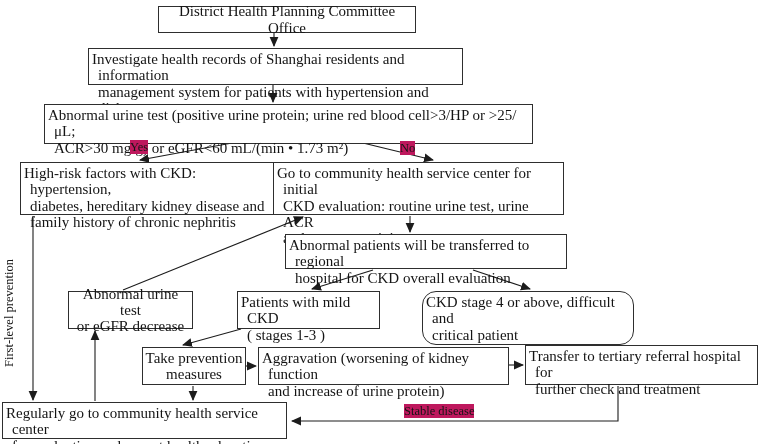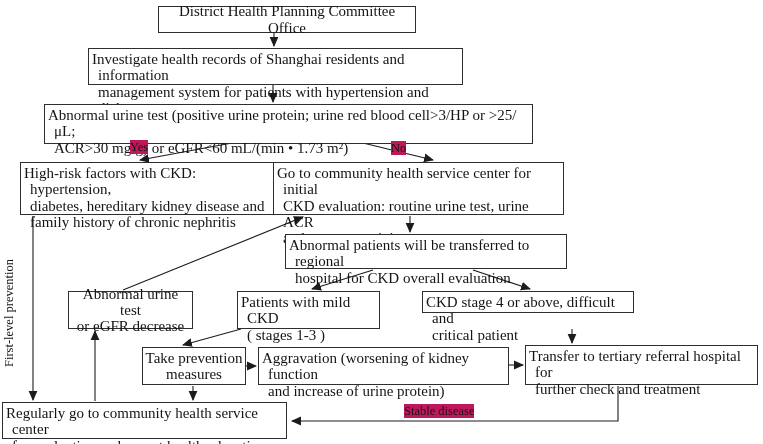--- a/index.html
+++ b/index.html
@@ -97,36 +97,36 @@
 
   <div class="node" style="left:285px;top:234px;width:282px;height:35px;">Abnormal patients will be transferred to regional
 hospital for CKD overall evaluation</div>
 
   <div class="node center" style="left:68px;top:291px;width:125px;height:38px;">Abnormal urine test
 or eGFR decrease</div>
 
   <div class="node" style="left:237px;top:291px;width:143px;height:38px;">Patients with mild CKD
 ( stages 1-3 )</div>
 
-  <div class="node" style="left:422px;top:291px;width:212px;height:22px;">CKD stage 4 or above, difficult and
+  <div class="node" style="left:422px;top:291px;width:212px;height:54px;border-radius:14px;">CKD stage 4 or above, difficult and
 critical patient</div>
 
   <div class="node center" style="left:142px;top:347px;width:104px;height:38px;">Take prevention
 measures</div>
 
   <div class="node" style="left:258px;top:347px;width:251px;height:38px;">Aggravation (worsening of kidney function
 and increase of urine protein)</div>
 
   <div class="node" style="left:525px;top:345px;width:233px;height:40px;">Transfer to tertiary referral hospital for
 further check and treatment</div>
 
   <div class="node" style="left:2px;top:402px;width:285px;height:37px;">Regularly go to community health service center
 for evaluation and accept health education</div>
 
   <div class="elabel" style="left:130px;top:140px;">Yes</div>
 
-  <div class="elabel" style="left:391px;top:141px;">No</div>
+  <div class="elabel" style="left:400px;top:141px;">No</div>
 
   <div class="elabel" style="left:404px;top:404px;">Stable disease</div>
 
   <div class="vlabel">First-level prevention</div>
 
 </div>
 
 </body></html>

